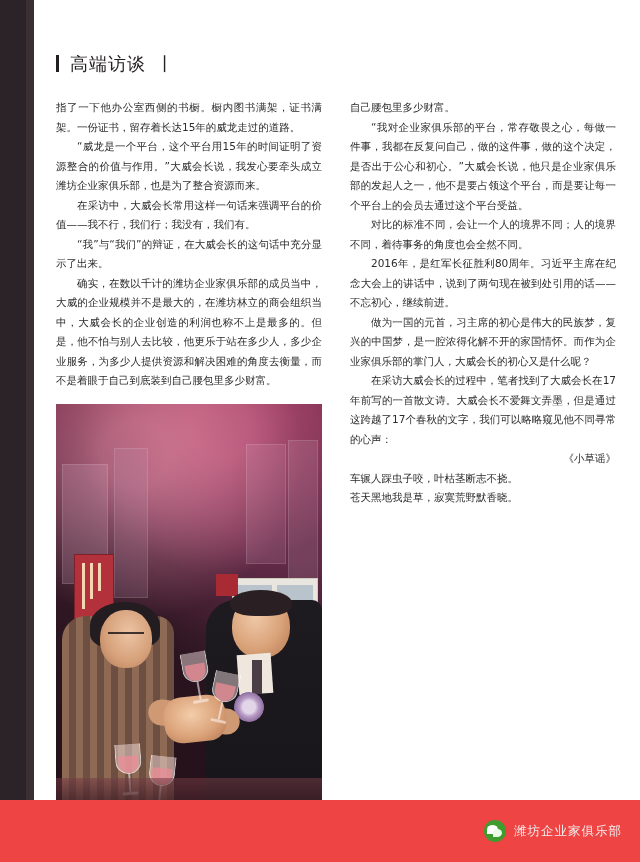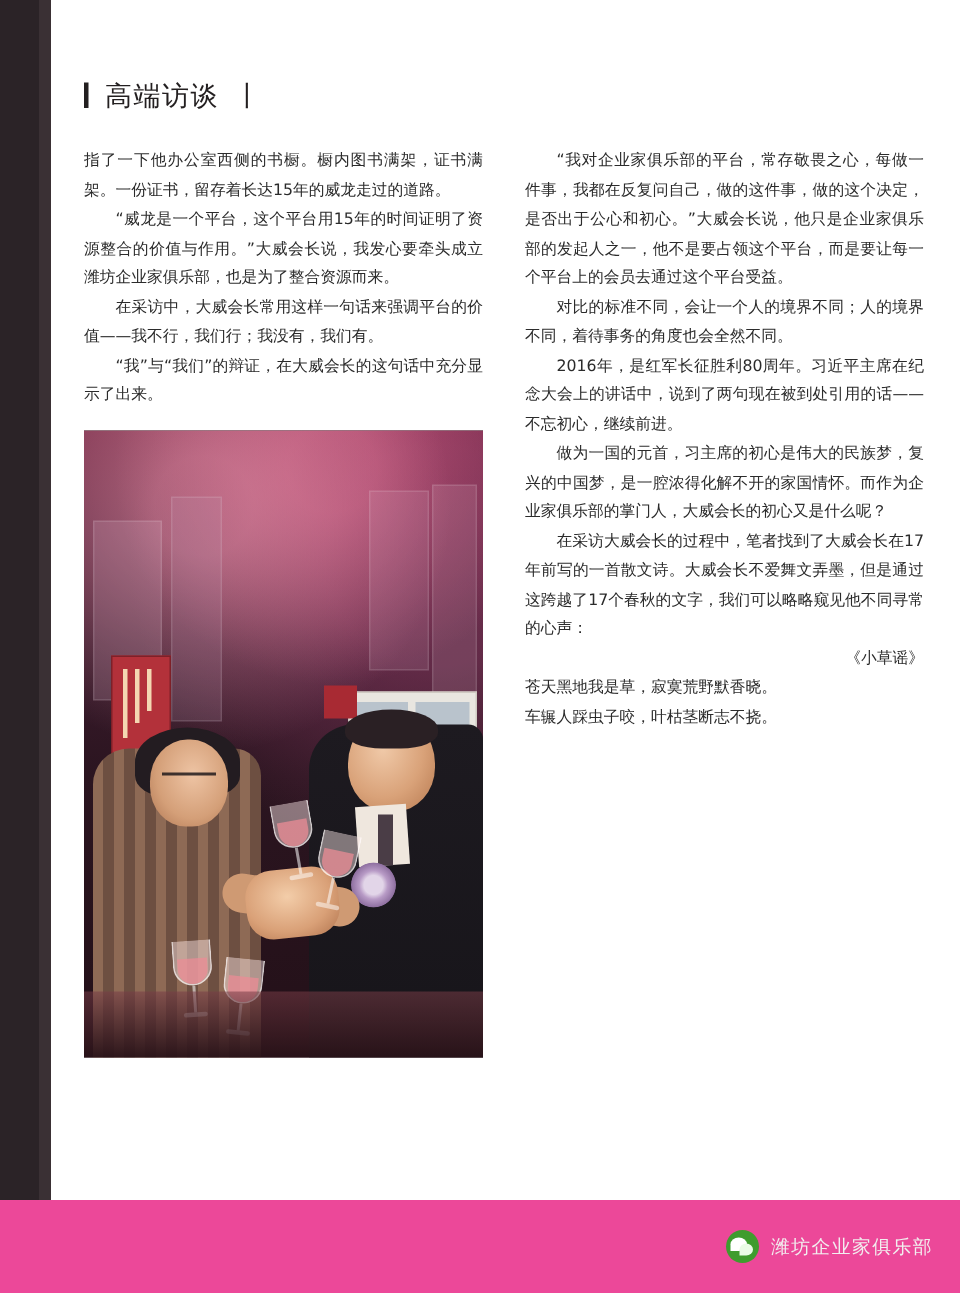--- a/index.html
+++ b/index.html
@@ -342,21 +342,21 @@
     font-size: 16px;
     color: #231f20;
     letter-spacing: 0.2px;
   }
 
   
   .bottom-bar {
     position: absolute;
     left: 0; bottom: 0;
     width: 640px; height: 62px;
-    background: #ec4899;
+    background: #ef4444;
     display: flex;
     align-items: center;
     justify-content: flex-end;
     padding-right: 18px;
   }
   .wx {
     display: flex;
     align-items: center;
     gap: 8px;
   }
@@ -396,20 +396,21 @@
     <span class="h-sep">丨</span>
   </div>
 
   <div class="cols">
 
     <div class="col">
       <p class="para">指了一下他办公室西侧的书橱。橱内图书满架，证书满架。一份证书，留存着长达15年的威龙走过的道路。</p>
       <p class="para indent">“威龙是一个平台，这个平台用15年的时间证明了资源整合的价值与作用。”大威会长说，我发心要牵头成立潍坊企业家俱乐部，也是为了整合资源而来。</p>
       <p class="para indent">在采访中，大威会长常用这样一句话来强调平台的价值——我不行，我们行；我没有，我们有。</p>
       <p class="para indent">“我”与“我们”的辩证，在大威会长的这句话中充分显示了出来。</p>
+      <p class="para indent">确实，在数以千计的潍坊企业家俱乐部的成员当中，大威的企业规模并不是最大的，在潍坊林立的商会组织当中，大威会长的企业创造的利润也称不上是最多的。但是，他不怕与别人去比较，他更乐于站在多少人，多少企业服务，为多少人提供资源和解决困难的角度去衡量，而不是着眼于自己到底装到自己腰包里多少财富。</p>
 
       <div class="photo-wrap">
         <div class="photo"></div>
         <div class="bd-panel bd1"></div>
         <div class="bd-panel bd2"></div>
         <div class="bd-panel bd3"></div>
         <div class="bd-panel bd4"></div>
 
         <div class="poster">
           <span class="poster-line pl1"></span>
@@ -467,31 +468,32 @@
             <span class="wine"></span>
             <span class="stem"></span>
             <span class="foot"></span>
         </div>
 
         <div class="table-front"></div>
       </div>
     </div>
 
     <div class="col">
+      <p class="para">自己腰包里多少财富。</p>
       <p class="para indent">“我对企业家俱乐部的平台，常存敬畏之心，每做一件事，我都在反复问自己，做的这件事，做的这个决定，是否出于公心和初心。”大威会长说，他只是企业家俱乐部的发起人之一，他不是要占领这个平台，而是要让每一个平台上的会员去通过这个平台受益。</p>
       <p class="para indent">对比的标准不同，会让一个人的境界不同；人的境界不同，着待事务的角度也会全然不同。</p>
 
 
       <p class="para indent">2016年，是红军长征胜利80周年。习近平主席在纪念大会上的讲话中，说到了两句现在被到处引用的话——不忘初心，继续前进。</p>
       <p class="para indent">做为一国的元首，习主席的初心是伟大的民族梦，复兴的中国梦，是一腔浓得化解不开的家国情怀。而作为企业家俱乐部的掌门人，大威会长的初心又是什么呢？</p>
       <p class="para indent">在采访大威会长的过程中，笔者找到了大威会长在17年前写的一首散文诗。大威会长不爱舞文弄墨，但是通过这跨越了17个春秋的文字，我们可以略略窥见他不同寻常的心声：</p>
 
       <p class="poem-title">《小草谣》</p>
+      <p class="poem-line">车辗人踩虫子咬，叶枯茎断志不挠。</p>
       <p class="poem-line">苍天黑地我是草，寂寞荒野默香晓。</p>
-      <p class="poem-line">车辗人踩虫子咬，叶枯茎断志不挠。</p>
     </div>
 
   </div>
 
   <div class="footer">
     <span class="f-num">010</span>
     <span class="f-sep">丨</span>
     <span class="f-txt">WF entrepreneurs</span>
   </div>
 

